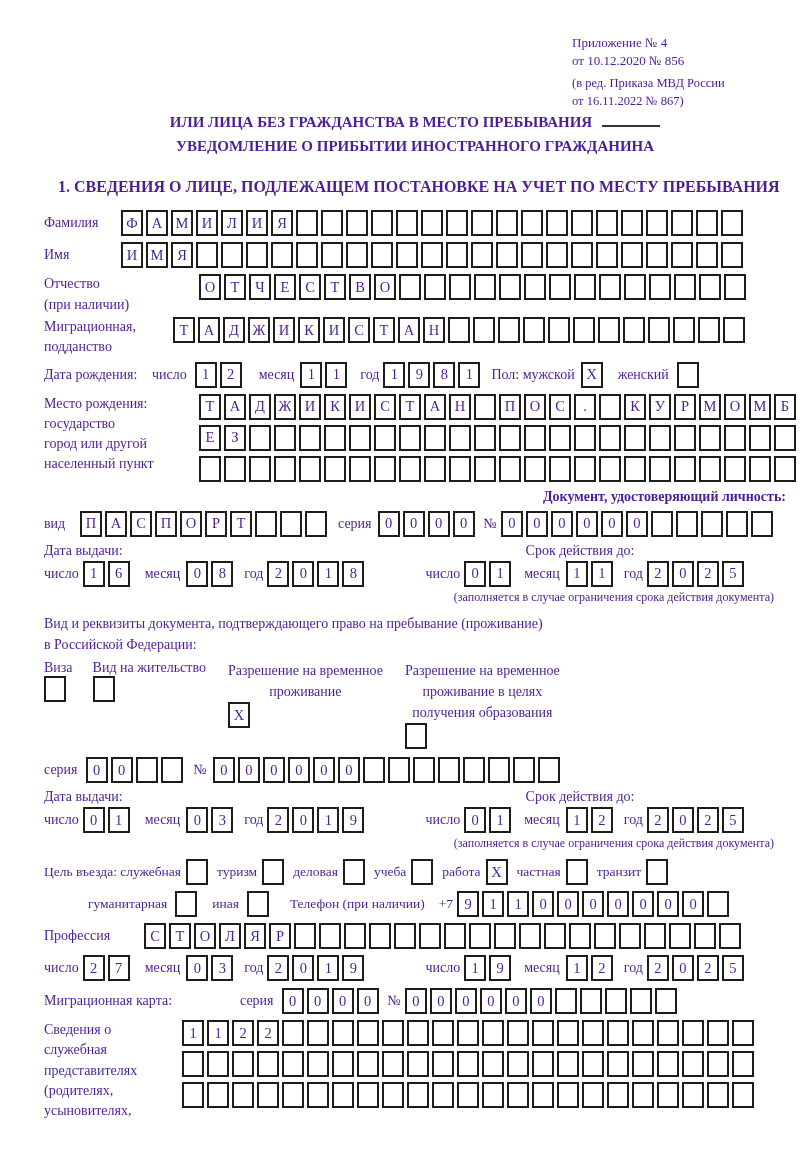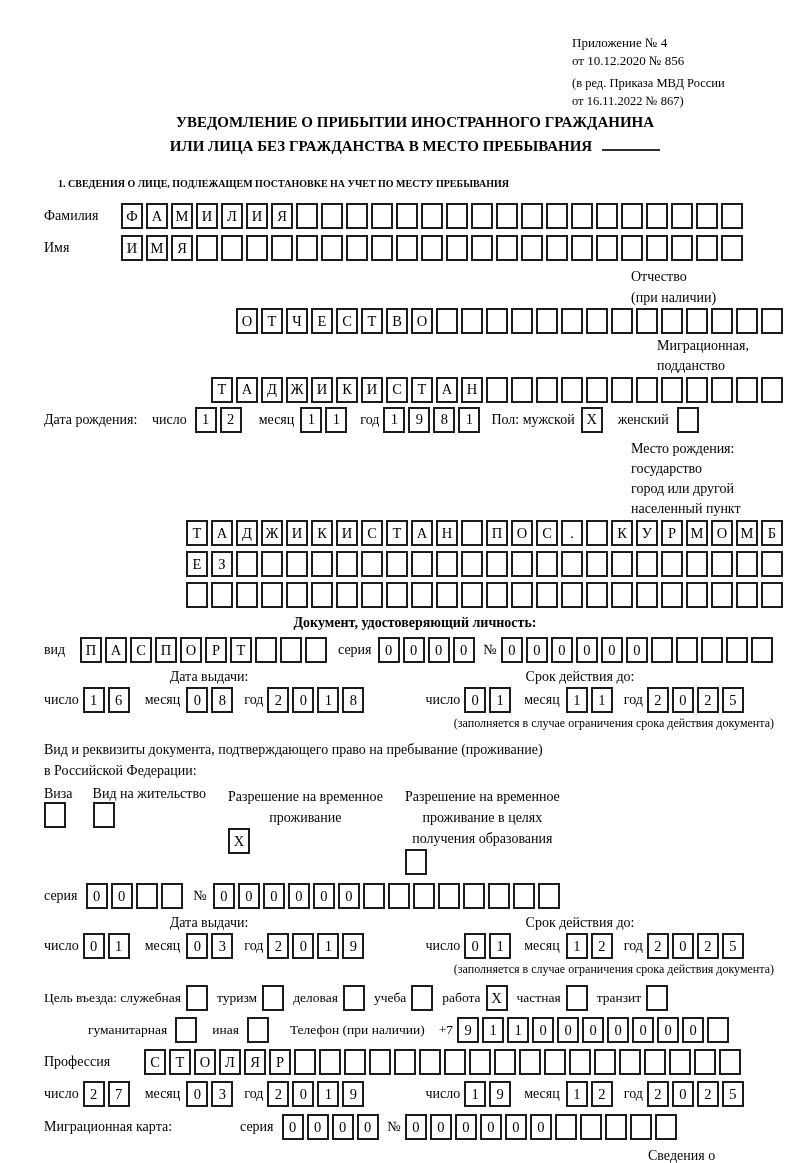--- a/index.html
+++ b/index.html
@@ -1,41 +1,41 @@
 <!DOCTYPE html>
 <html><head>
 <meta charset="utf-8">
 <style>
   * { margin:0; padding:0; box-sizing:content-box; }
   html,body { background:#fff; }
   .page {
     width:800px; height:1163px; background:#ffffff; overflow:hidden;
-    font-family:"Liberation Serif","DejaVu Serif",serif; color:#000000;
+    font-family:"Liberation Serif","DejaVu Serif",serif; color:#4c1d95;
     padding:34px 14px 0 44px; box-sizing:border-box; position:relative;
     font-size:14px;
   }
   .appendix { margin-left:528px; width:210px; font-size:13px; line-height:1.4; }
   .appendix .sub { margin-top:5px; font-size:12.5px; }
   .forma { text-align:right; font-weight:bold; font-size:14.5px; margin:20px 24px 14px 0; letter-spacing:.5px; }
   .title { text-align:center; font-weight:bold; font-size:15px; line-height:1.6; margin-bottom:4px; }
   .title .uline { display:inline-block; width:58px; border-bottom:2px solid #333; height:13px; margin-left:10px; }
-  .sect { font-weight:bold; font-size:10px; margin:20px 0 14px 14px; }
+  .sect { font-weight:bold; font-size:16px; margin:20px 0 14px 14px; }
   .row { display:flex; align-items:center; margin-bottom:6px; white-space:nowrap; }
-  .row.top { align-items:flex-end;flex-direction:column; }
+  .row.top { align-items:flex-start; }
   .lab { flex:none; }
   .lbl2 { line-height:1.45; }
   .cells { display:inline-flex; flex:none; }
   .cell {
     display:inline-flex; align-items:center; justify-content:center;
     width:18px; height:22px; border:2px solid #1c1c1c; margin-right:3px;
     font-size:14.5px; line-height:1; flex:none; background:#fff;
   }
   .boxcol .cells { margin-bottom:5px; }
   .dhead { display:flex; margin-bottom:2px; font-size:14px; }
-  .dhead .h1 { width:330px; text-align:center; }
+  .dhead .h1 { width:330px; text-align:left; }
   .dhead .h2 { flex:1; text-align:center; }
   .drow { display:flex; align-items:center; margin-bottom:3px; }
   .dgap { width:58px; }
   .note { text-align:right; font-size:12px; margin:0 12px 8px 0; }
   .para { font-size:14px; line-height:1.55; margin-bottom:4px; }
   .optrow { display:flex; align-items:flex-start; margin:4px 0 8px 0; }
   .opt { display:flex; align-items:flex-start;flex-direction:column; }
   .optlines { text-align:center; line-height:1.5; }
   .ml6{margin-left:6px;} .ml8{margin-left:8px;} .ml10{margin-left:10px;} .ml12{margin-left:12px;}
   .ml14{margin-left:14px;} .ml18{margin-left:18px;} .mr4{margin-right:4px;} .mr6{margin-right:6px;} .mr8{margin-right:8px;}
@@ -48,22 +48,22 @@
 
   <div class="appendix">
     <div>Приложение № 4</div>
     <div>от 10.12.2020 № 856</div>
     <div class="sub">(в ред. Приказа МВД России</div>
     <div class="sub" style="margin-top:0">от 16.11.2022 № 867)</div>
   </div>
 
 
   <div class="title">
+    <div><span>ИЛИ ЛИЦА БЕЗ ГРАЖДАНСТВА В МЕСТО ПРЕБЫВАНИЯ</span><span class="uline"></span></div>
     <div>УВЕДОМЛЕНИЕ О ПРИБЫТИИ ИНОСТРАННОГО ГРАЖДАНИНА</div>
-    <div><span>ИЛИ ЛИЦА БЕЗ ГРАЖДАНСТВА В МЕСТО ПРЕБЫВАНИЯ</span><span class="uline"></span></div>
   </div>
 
   <div class="sect">1. СВЕДЕНИЯ О ЛИЦЕ, ПОДЛЕЖАЩЕМ ПОСТАНОВКЕ НА УЧЕТ ПО МЕСТУ ПРЕБЫВАНИЯ</div>
 
   <div class="row">
     <span class="lab" style="width:77px">Фамилия</span>
     <span class="cells">
         <span class="cell">Ф</span>
         <span class="cell">А</span>
         <span class="cell">М</span>
@@ -297,21 +297,21 @@
           <span class="cell"></span>
           <span class="cell"></span>
           <span class="cell"></span>
           <span class="cell"></span>
           <span class="cell"></span>
           <span class="cell"></span>
         </span>
     </span>
   </div>
 
-  <div style="text-align:center;font-weight:bold;font-size:14px;margin:2px 0 6px 0;">Документ, удостоверяющий личность:</div>
+  <div style="text-align:right;font-weight:bold;font-size:14px;margin:2px 0 6px 0;">Документ, удостоверяющий личность:</div>
 
   <div class="row">
     <span class="lab" style="width:30px;margin-right:6px">вид</span>
     <span class="cells">
         <span class="cell">П</span>
         <span class="cell">А</span>
         <span class="cell">С</span>
         <span class="cell">П</span>
         <span class="cell">О</span>
         <span class="cell">Р</span>

